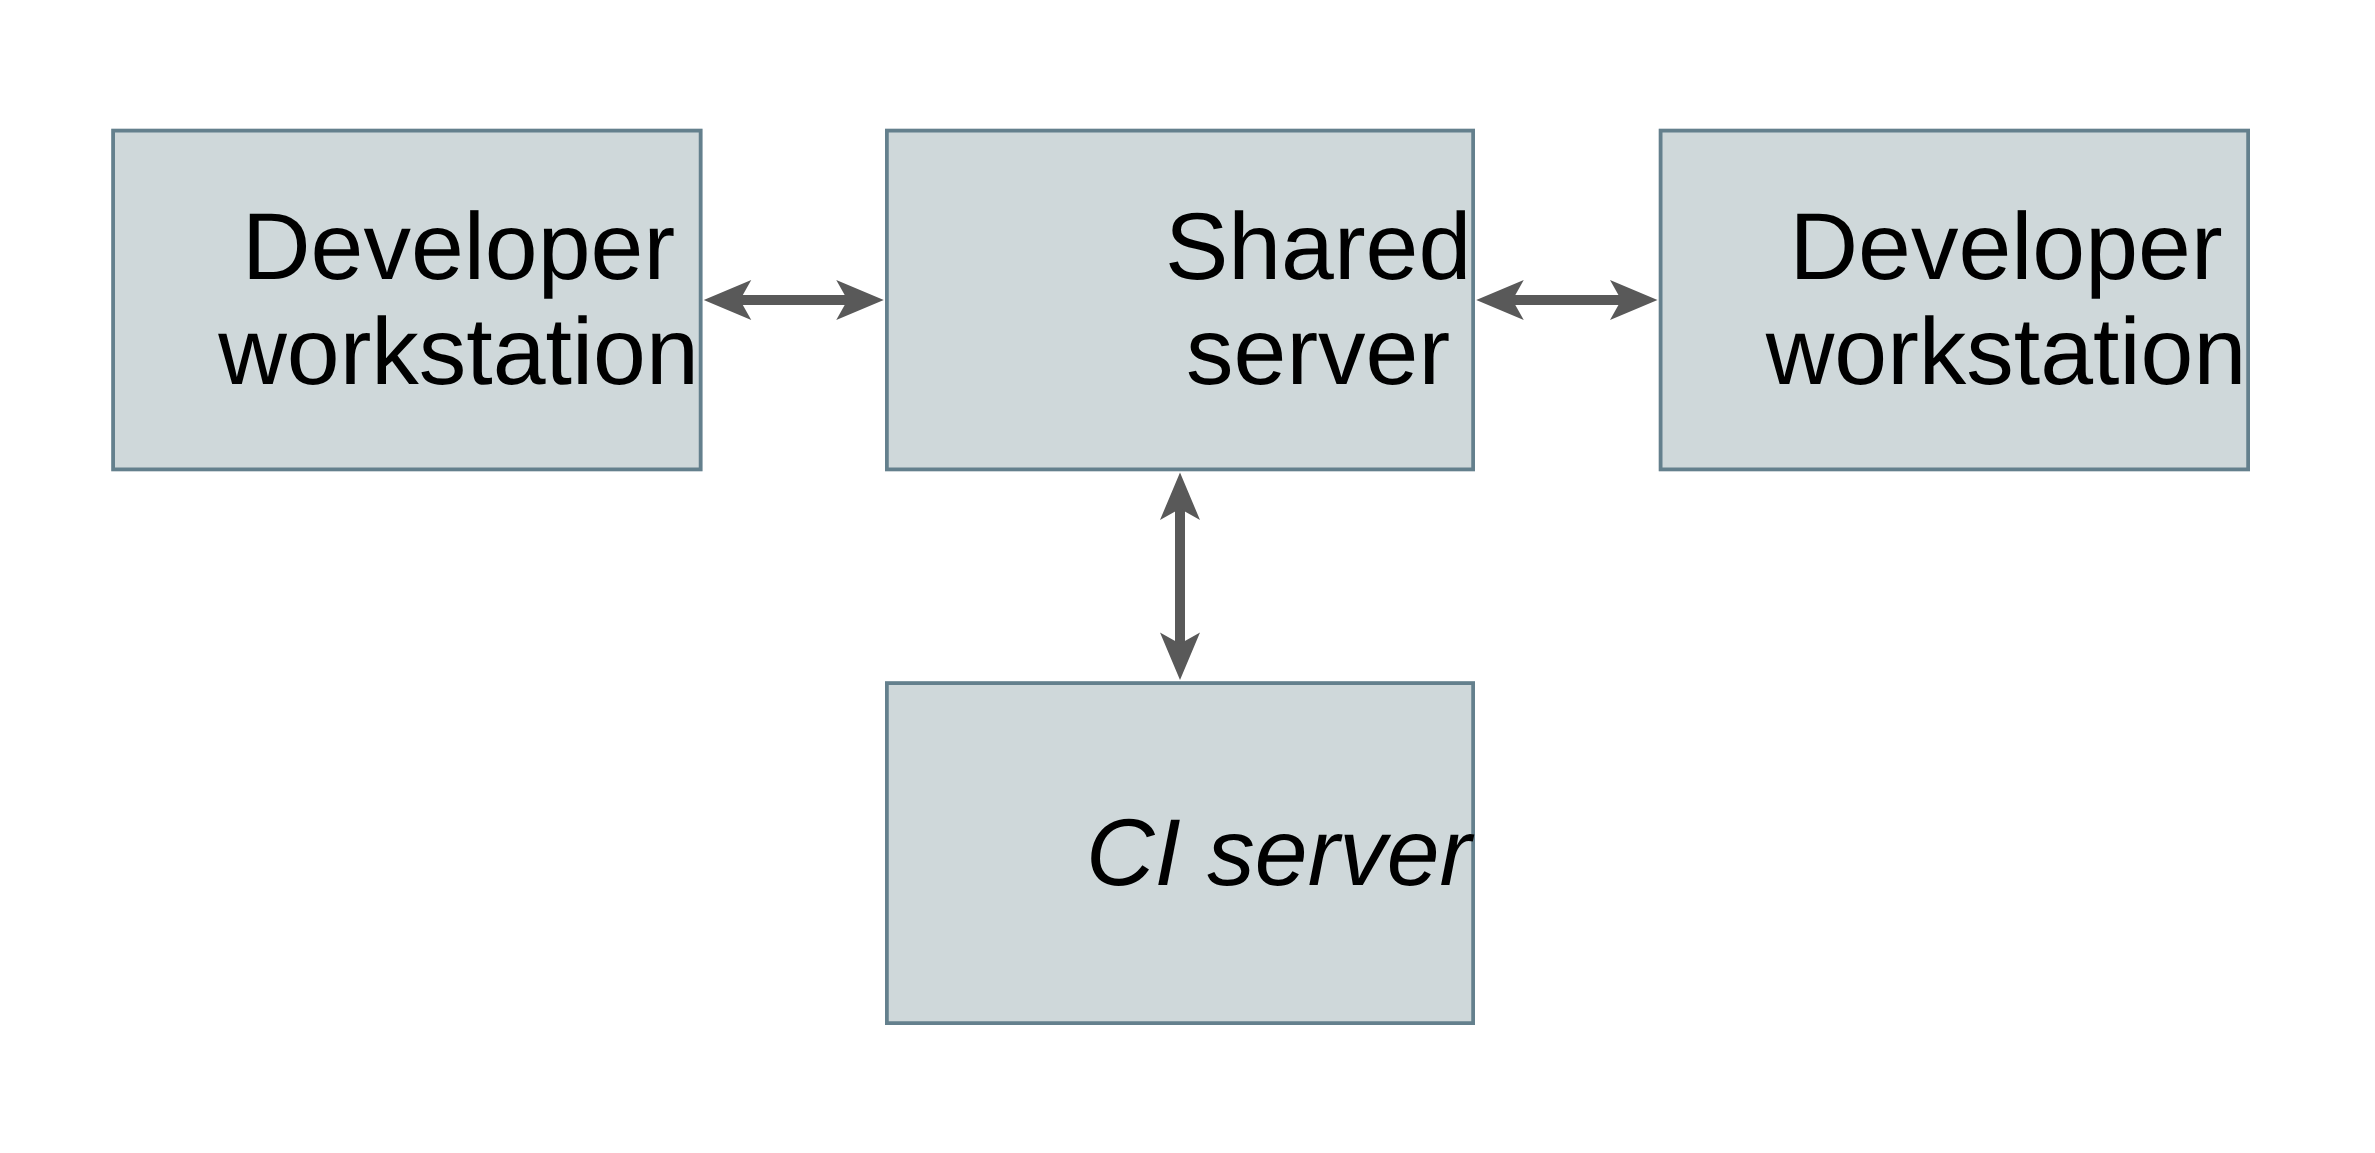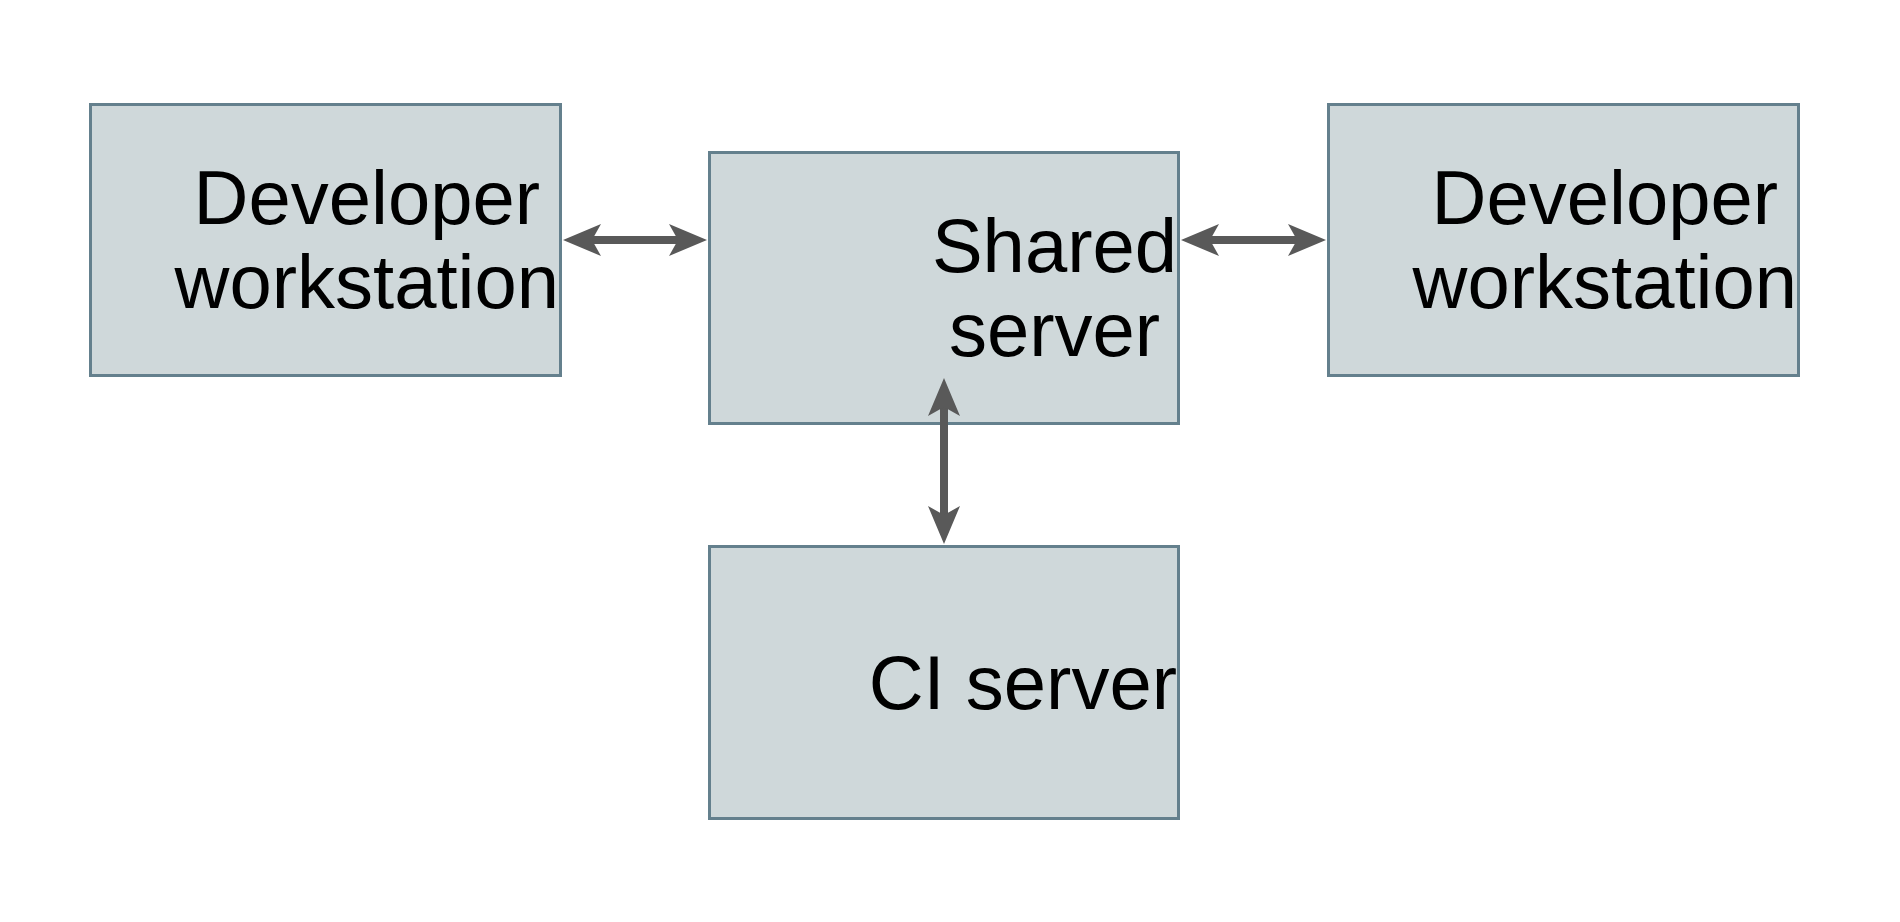--- a/index.html
+++ b/index.html
@@ -28,23 +28,23 @@
     text-align: center;
   }
   .node-label {
     color: var(--text, #000000);
     font-size: 76px;
     line-height: 84px;
     letter-spacing: 0px;
   }
   .line { display: block; }
   .node-dev-left   { left: 89px;   top: 103px; width: 473px; height: 274px; }
-  .node-cache      { left: 708px;  top: 103px; width: 472px; height: 274px; margin-top: 48px; }
+  .node-cache      { left: 708px;  top: 103px; width: 472px; height: 274px; }
   .node-dev-right  { left: 1327px; top: 103px; width: 473px; height: 274px; }
-  .node-ci         { left: 708px;  top: 545px; width: 472px; height: 275px; }
+  .node-ci         { left: 708px;  top: 545px; width: 472px; height: 275px; font-style: italic; }
   .edges {
     position: absolute;
     left: 0; top: 0;
     width: 1900px;
     height: 922px;
     pointer-events: none;
   }
   .edge-shaft { stroke: var(--arrow, #595959); stroke-width: 8; }
   .edge-head  { fill: var(--arrow, #595959); stroke: none; }
 </style>

